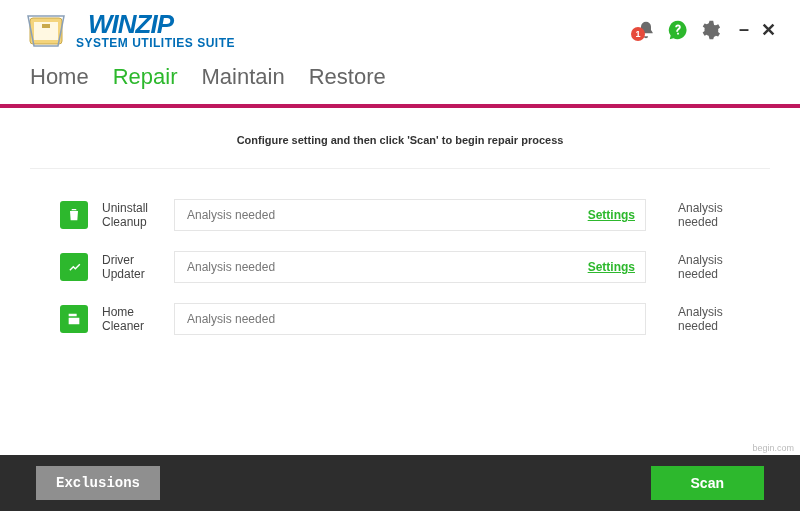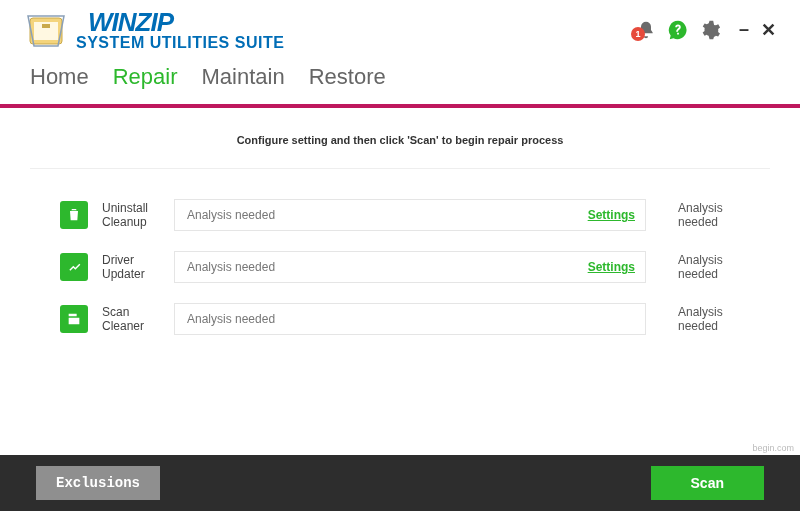--- a/index.html
+++ b/index.html
@@ -2,21 +2,21 @@
 <html><head>
   <meta charset="utf-8">
   <style>
     * { margin: 0; padding: 0; box-sizing: border-box; font-family: 'Segoe UI', Tahoma, sans-serif; }
     body { width: 800px; height: 511px; background: #fff; display: flex; flex-direction: column; position: relative; }
     .header { display: flex; align-items: center; padding: 8px 24px 4px 24px; }
     .logo-wrap { display: flex; align-items: center; gap: 8px; }
     .logo-icon { width: 44px; height: 44px; }
     .logo-text { display: flex; flex-direction: column; line-height: 1; }
     .brand { font-size: 26px; font-weight: 900; color: #006db6; font-style: italic; letter-spacing: -1px; margin-left: 12px; }
-    .subtitle { font-size: 16px; font-weight: 700; color: #006db6; letter-spacing: 0.5px; }
+    .subtitle { font-size: 12px; font-weight: 700; color: #006db6; letter-spacing: 0.5px; }
     .header-spacer { flex: 1; }
     .header-icons { display: flex; align-items: center; gap: 10px; color: #555; }
     .h-icon { width: 22px; height: 22px; display: flex; align-items: center; justify-content: center; cursor: pointer; position: relative; }
     .badge { position: absolute; bottom: 0; left: -4px; background: #e64a3b; color: #fff; border-radius: 50%; width: 14px; height: 14px; font-size: 9px; display: flex; align-items: center; justify-content: center; font-weight: 700; }
     .win-controls { display: flex; gap: 12px; margin-left: 8px; color: #333; font-size: 18px; }
     .win-btn { cursor: pointer; font-weight: 700; }
     .tabs { display: flex; gap: 24px; padding: 8px 30px 14px 30px; border-bottom: 4px solid #be185d; }
     .tab { font-size: 22px; font-weight: 300; color: #666; cursor: pointer; }
     .tab.active { color: #2db82d; }
     .instruction { text-align: center; font-size: 11px; font-weight: 600; color: #333; padding: 26px 0 22px 0; }
@@ -113,21 +113,21 @@
     </div>
     <div class="row-status">Analysis needed</div>
   </div>
 
   <div class="row">
     <div class="row-icon">
       <svg width="16" height="16" viewBox="0 0 24 24" fill="#fff">
           <path d="M4 4h12v4H4zM4 10h16v10H4zM7 13h2v4H7z"></path>
         </svg>
     </div>
-    <div class="row-label">Scan Cleaner</div>
+    <div class="row-label">Home Cleaner</div>
     <div class="row-bar">
       <span>Analysis needed</span>
     </div>
     <div class="row-status">Analysis needed</div>
   </div>
 </div>
 
 <div class="watermark">begin.com</div>
 
 <div class="footer">

